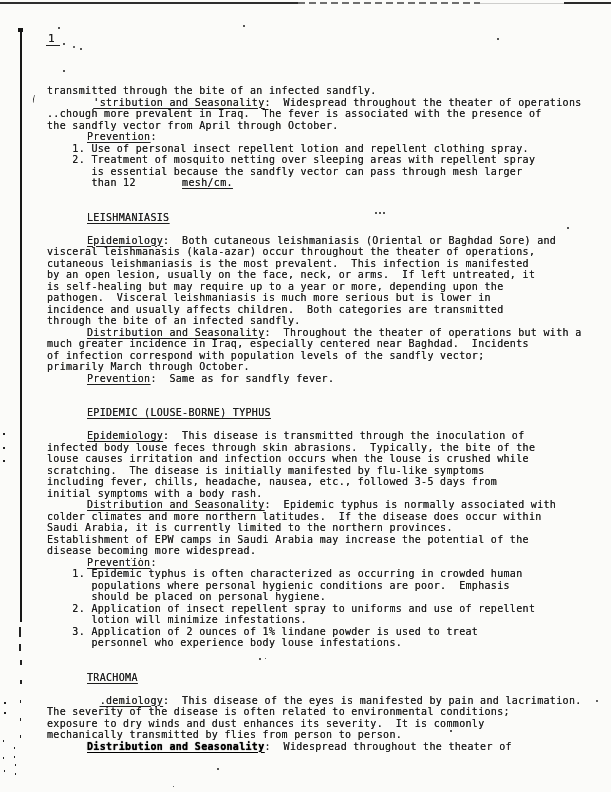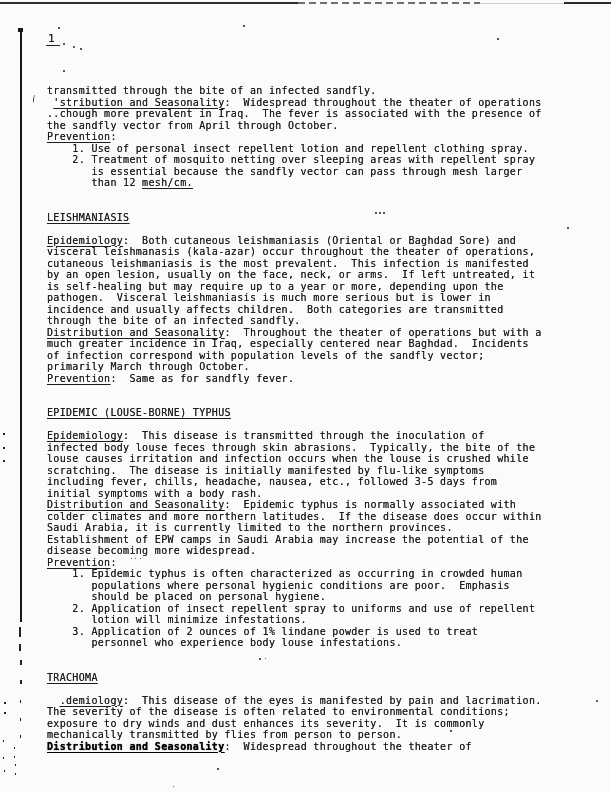--- a/index.html
+++ b/index.html
@@ -26,21 +26,21 @@
     text-shadow:0 0 .45px rgba(25,25,25,.8);
   }
   
   .doc{
     position:absolute;left:47px;top:85px;width:560px;
     font-size:10px;line-height:11.5px;letter-spacing:.32px;
     color:#1d1d1d;white-space:pre;
     text-shadow:0 0 .45px rgba(25,25,25,.8);
   }
   .line{height:11.5px;}
-  .u{text-decoration:underline;text-underline-offset:1.5px;text-decoration-thickness:1px;}
+  .u{text-decoration:underline;text-underline-offset:1.5px;text-decoration-thickness:1px;margin-left:40px;}
   .heavy{font-weight:bold;color:#000;text-shadow:0 0 .9px #000;}
   
   .speck{position:absolute;background:#333;border-radius:50%;}
   .paren-mark{
     position:absolute;left:33px;top:95px;width:2px;height:8px;
     border-left:1.3px solid #2a2a2a;border-radius:60% 0 0 60%;
     transform:rotate(10deg);
   }
 </style>
 </head>

